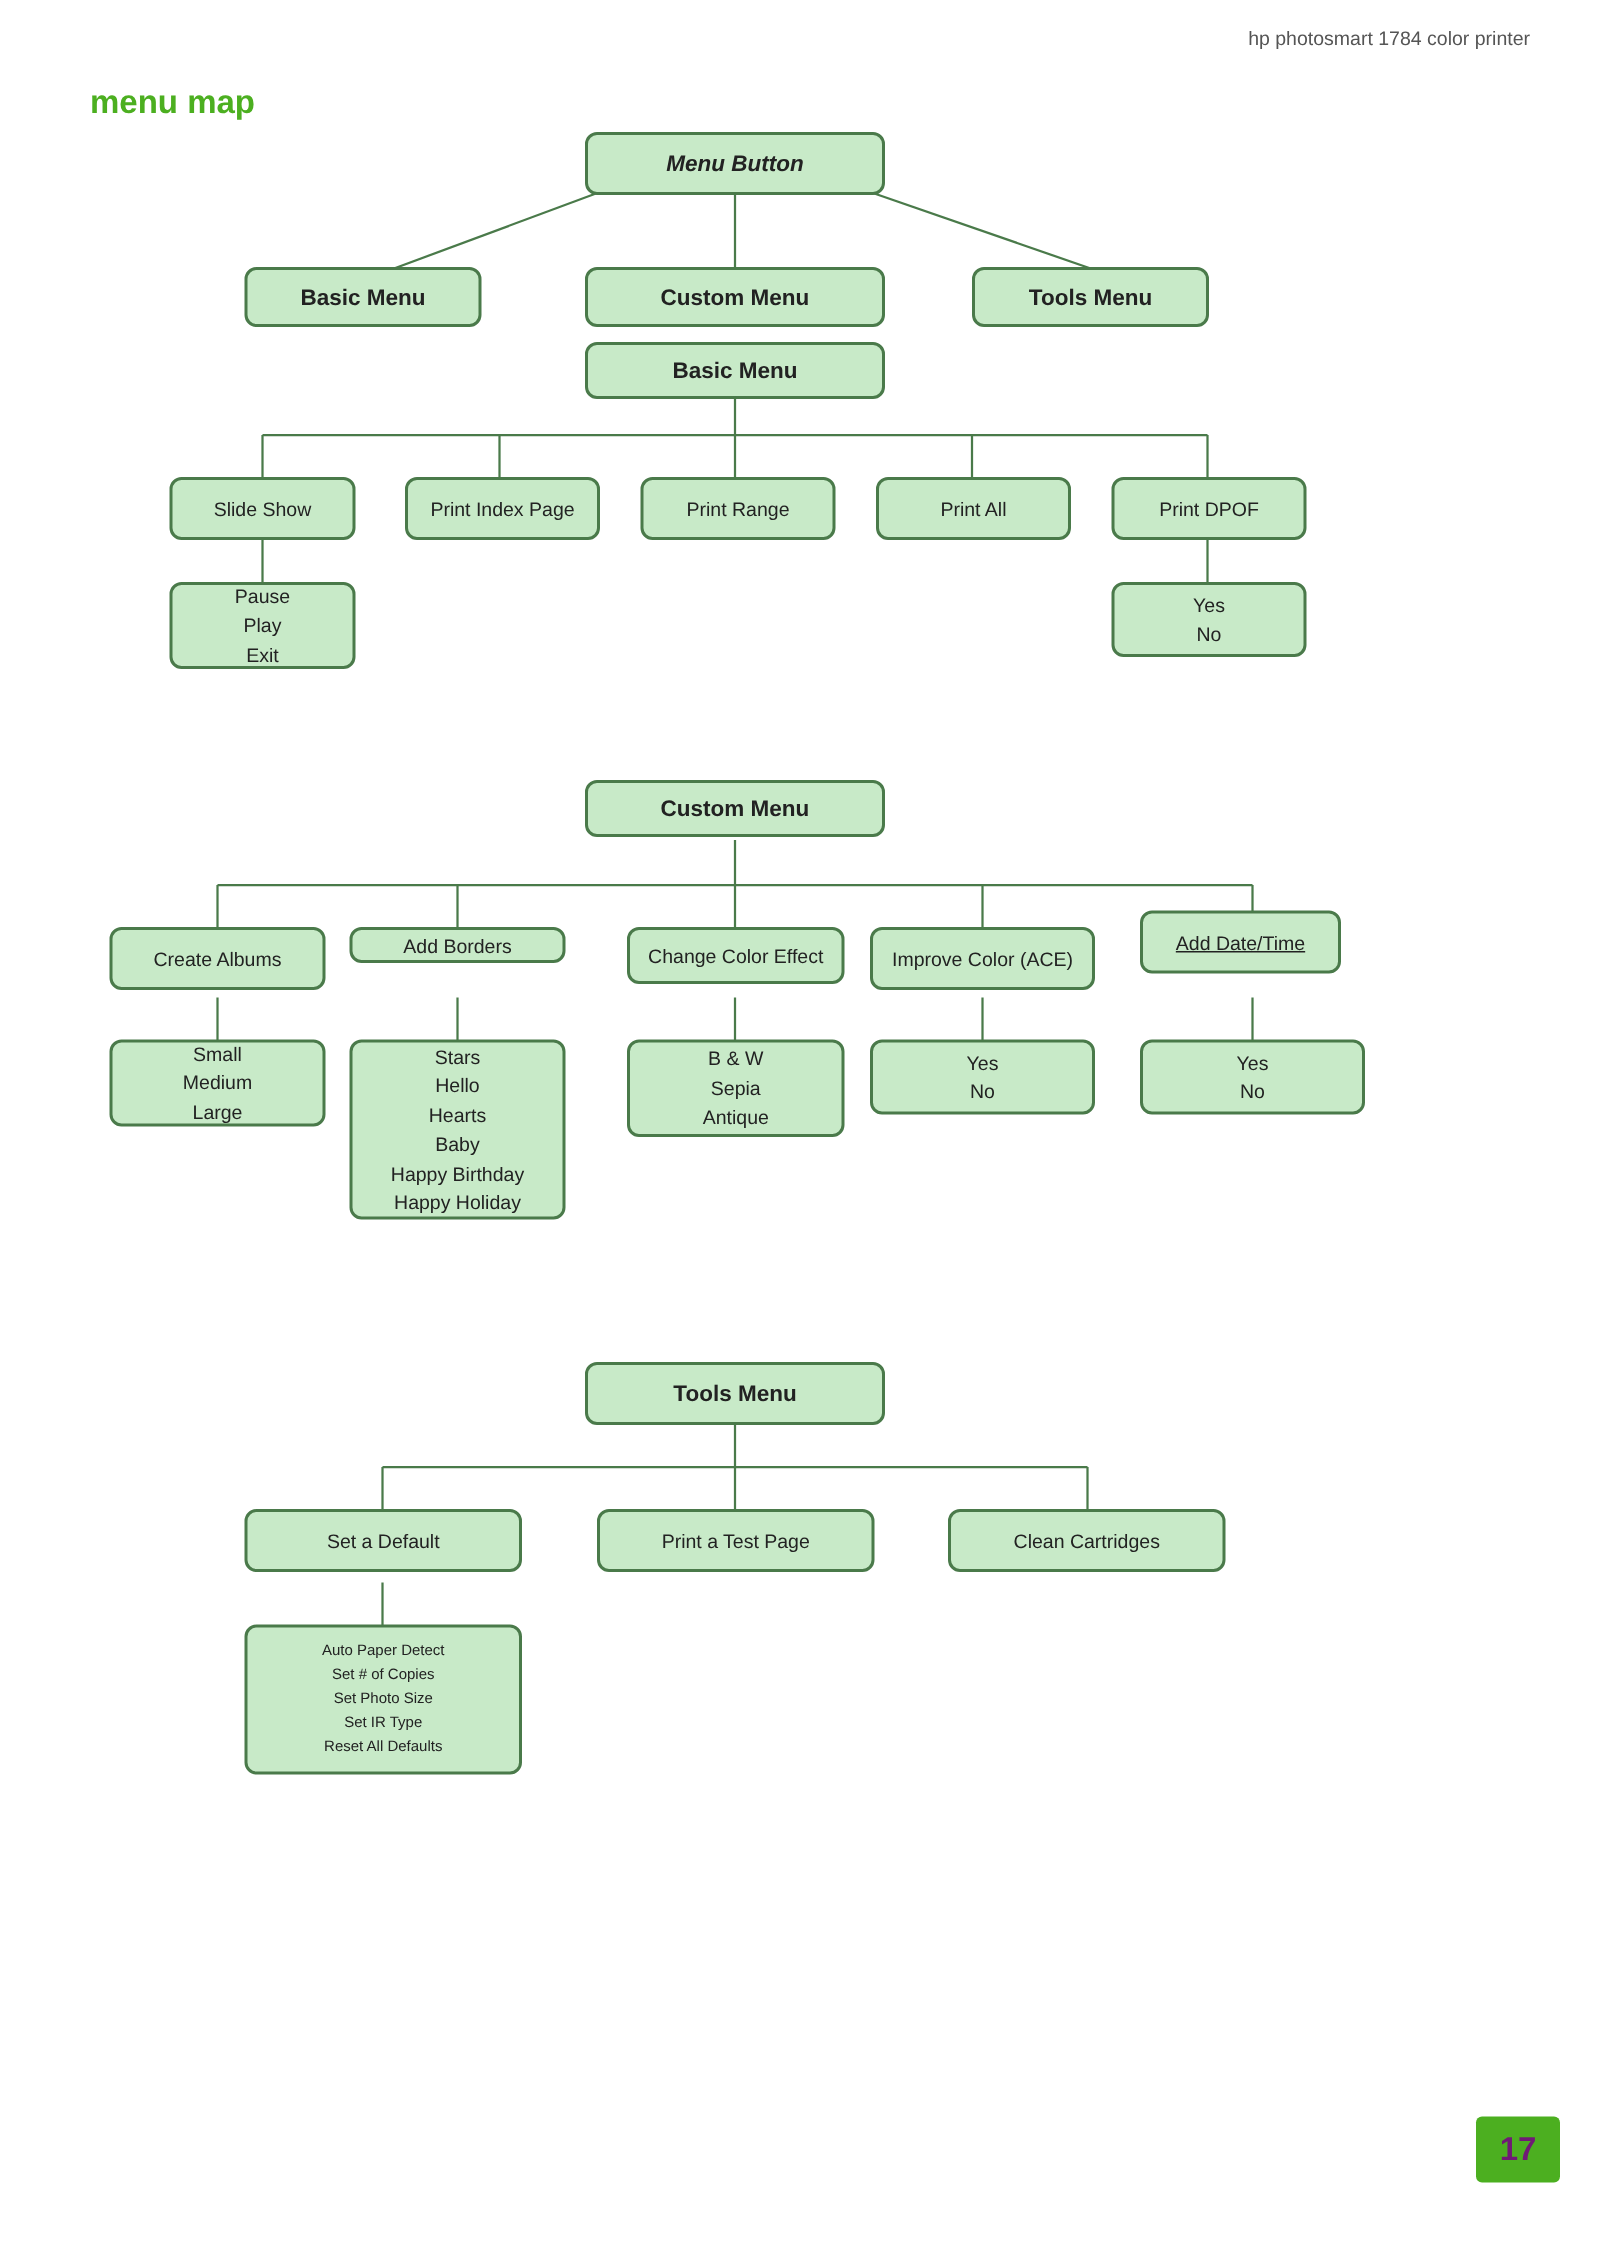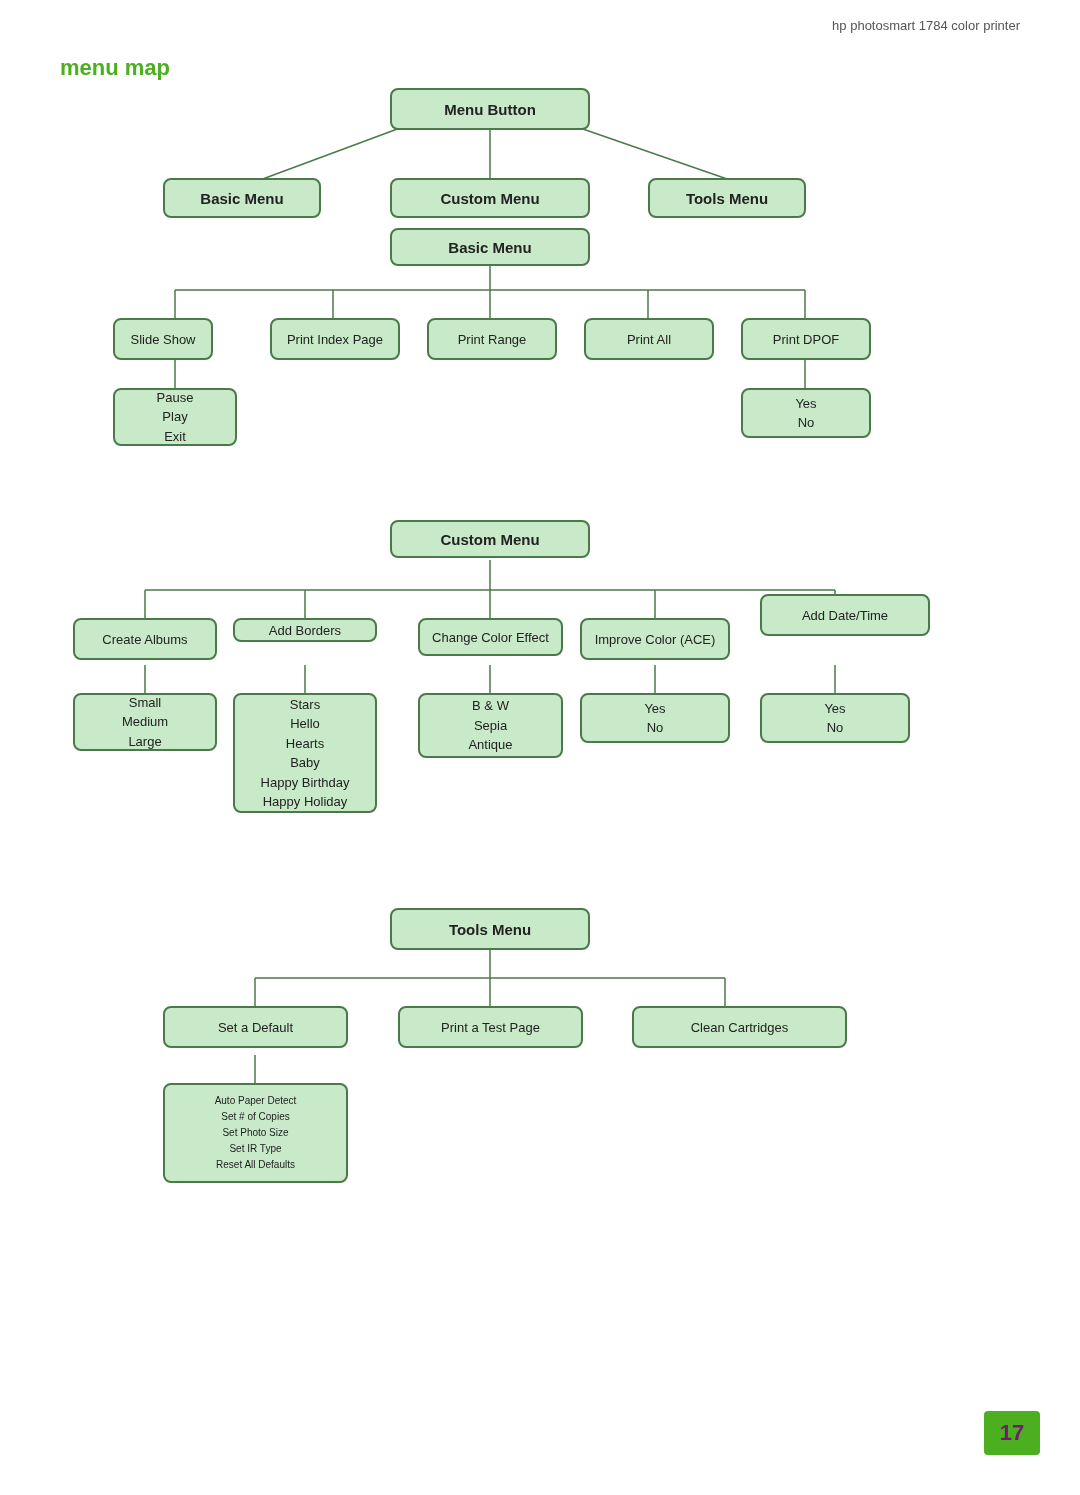--- a/index.html
+++ b/index.html
@@ -126,39 +126,39 @@
   <line x1="490" y1="978" x2="490" y2="1008" stroke="#4a7a4a" stroke-width="1.5"></line>
   <line x1="725" y1="978" x2="725" y2="1008" stroke="#4a7a4a" stroke-width="1.5"></line>
 
   <line x1="255" y1="1055" x2="255" y2="1085" stroke="#4a7a4a" stroke-width="1.5"></line>
 </svg>
 
 <div class="page-header">hp photosmart 1784 color printer</div>
 
 <div class="menu-map-title">menu map</div>
 
-<div class="box box-bold" style="left:390px; top:88px; width:200px; height:42px;">
+<div class="box box-bold" style="left:390px; top:88px; width:200px; height:42px;font-style:italic;">
   <span>Menu Button</span>
 </div>
 
 <div class="box box-bold" style="left:163px; top:178px; width:158px; height:40px;">
   <span>Basic Menu</span>
 </div>
 <div class="box box-bold" style="left:390px; top:178px; width:200px; height:40px;">
   <span>Custom Menu</span>
 </div>
 <div class="box box-bold" style="left:648px; top:178px; width:158px; height:40px;">
   <span>Tools Menu</span>
 </div>
 
 <div class="box box-bold" style="left:390px; top:228px; width:200px; height:38px;">
   <span>Basic Menu</span>
 </div>
 
-<div class="box" style="left:113px; top:318px; width:100px; height:42px;">
+<div class="box" style="left:113px; top:318px; width:124px; height:42px;">
   <span>Slide Show</span>
 </div>
 <div class="box" style="left:270px; top:318px; width:130px; height:42px;">
   <span>Print Index Page</span>
 </div>
 <div class="box" style="left:427px; top:318px; width:130px; height:42px;">
   <span>Print Range</span>
 </div>
 <div class="box" style="left:584px; top:318px; width:130px; height:42px;">
   <span>Print All</span>
@@ -187,21 +187,21 @@
 </div>
 <div class="box" style="left:233px; top:618px; width:144px; height:24px;">
   <span>Add Borders</span>
 </div>
 <div class="box" style="left:418px; top:618px; width:145px; height:38px;">
   <span>Change Color Effect</span>
 </div>
 <div class="box" style="left:580px; top:618px; width:150px; height:42px;">
   <span>Improve Color (ACE)</span>
 </div>
-<div class="box" style="left:760px; top:594px; width:170px; height:42px;">
+<div class="box" style="left:760px; top:607px; width:134px; height:42px;text-decoration:underline;">
   <span>Add Date/Time</span>
 </div>
 
 <div class="box" style="left:73px; top:693px; width:144px; height:58px; line-height:1.5;">
   <span style="white-space:pre-line;">Small
 Medium
 Large</span>
 </div>
 
 <div class="box" style="left:233px; top:693px; width:144px; height:120px; line-height:1.5;">
@@ -232,21 +232,21 @@
 <div class="box box-bold" style="left:390px; top:908px; width:200px; height:42px;">
   <span>Tools Menu</span>
 </div>
 
 <div class="box" style="left:163px; top:1006px; width:185px; height:42px;">
   <span>Set a Default</span>
 </div>
 <div class="box" style="left:398px; top:1006px; width:185px; height:42px;">
   <span>Print a Test Page</span>
 </div>
-<div class="box" style="left:632px; top:1006px; width:215px; height:42px;">
+<div class="box" style="left:632px; top:1006px; width:185px; height:42px;">
   <span>Clean Cartridges</span>
 </div>
 
 <div class="box" style="left:163px; top:1083px; width:185px; height:100px; line-height:1.6;">
   <span style="white-space:pre-line; font-size:10px;">Auto Paper Detect
 Set # of  Copies
 Set Photo Size
 Set IR Type
 Reset All Defaults</span>
 </div>

